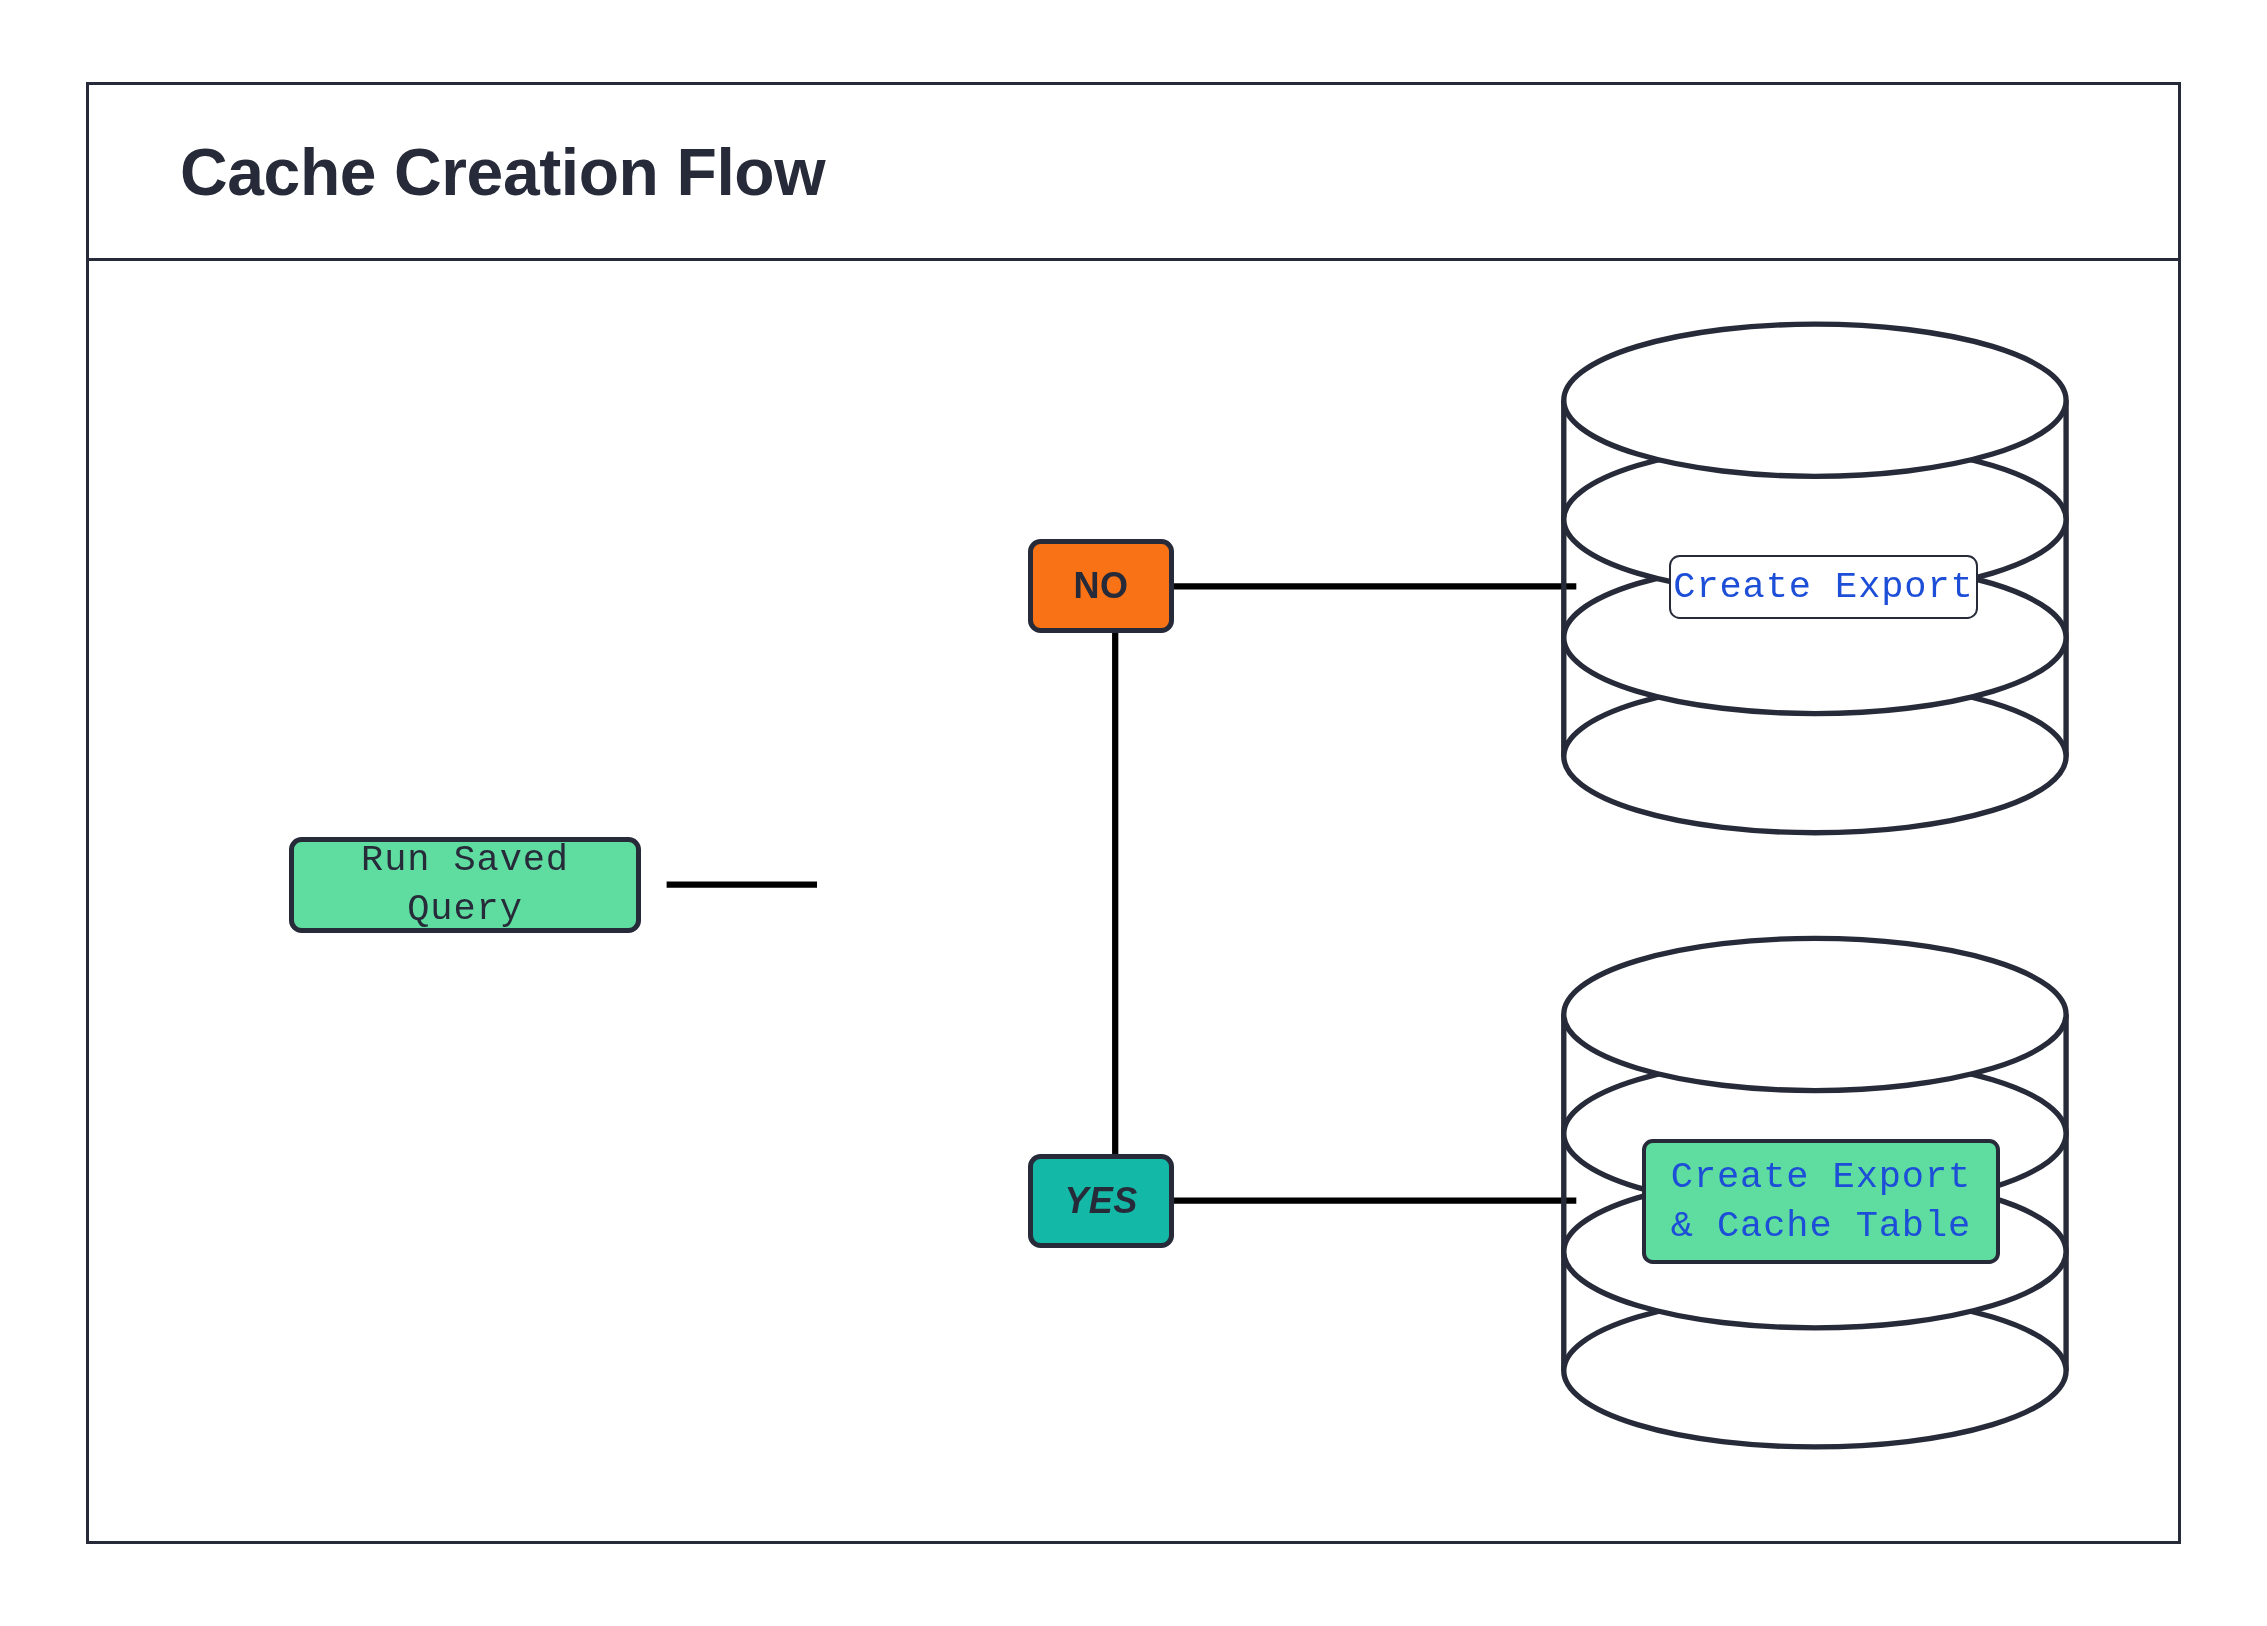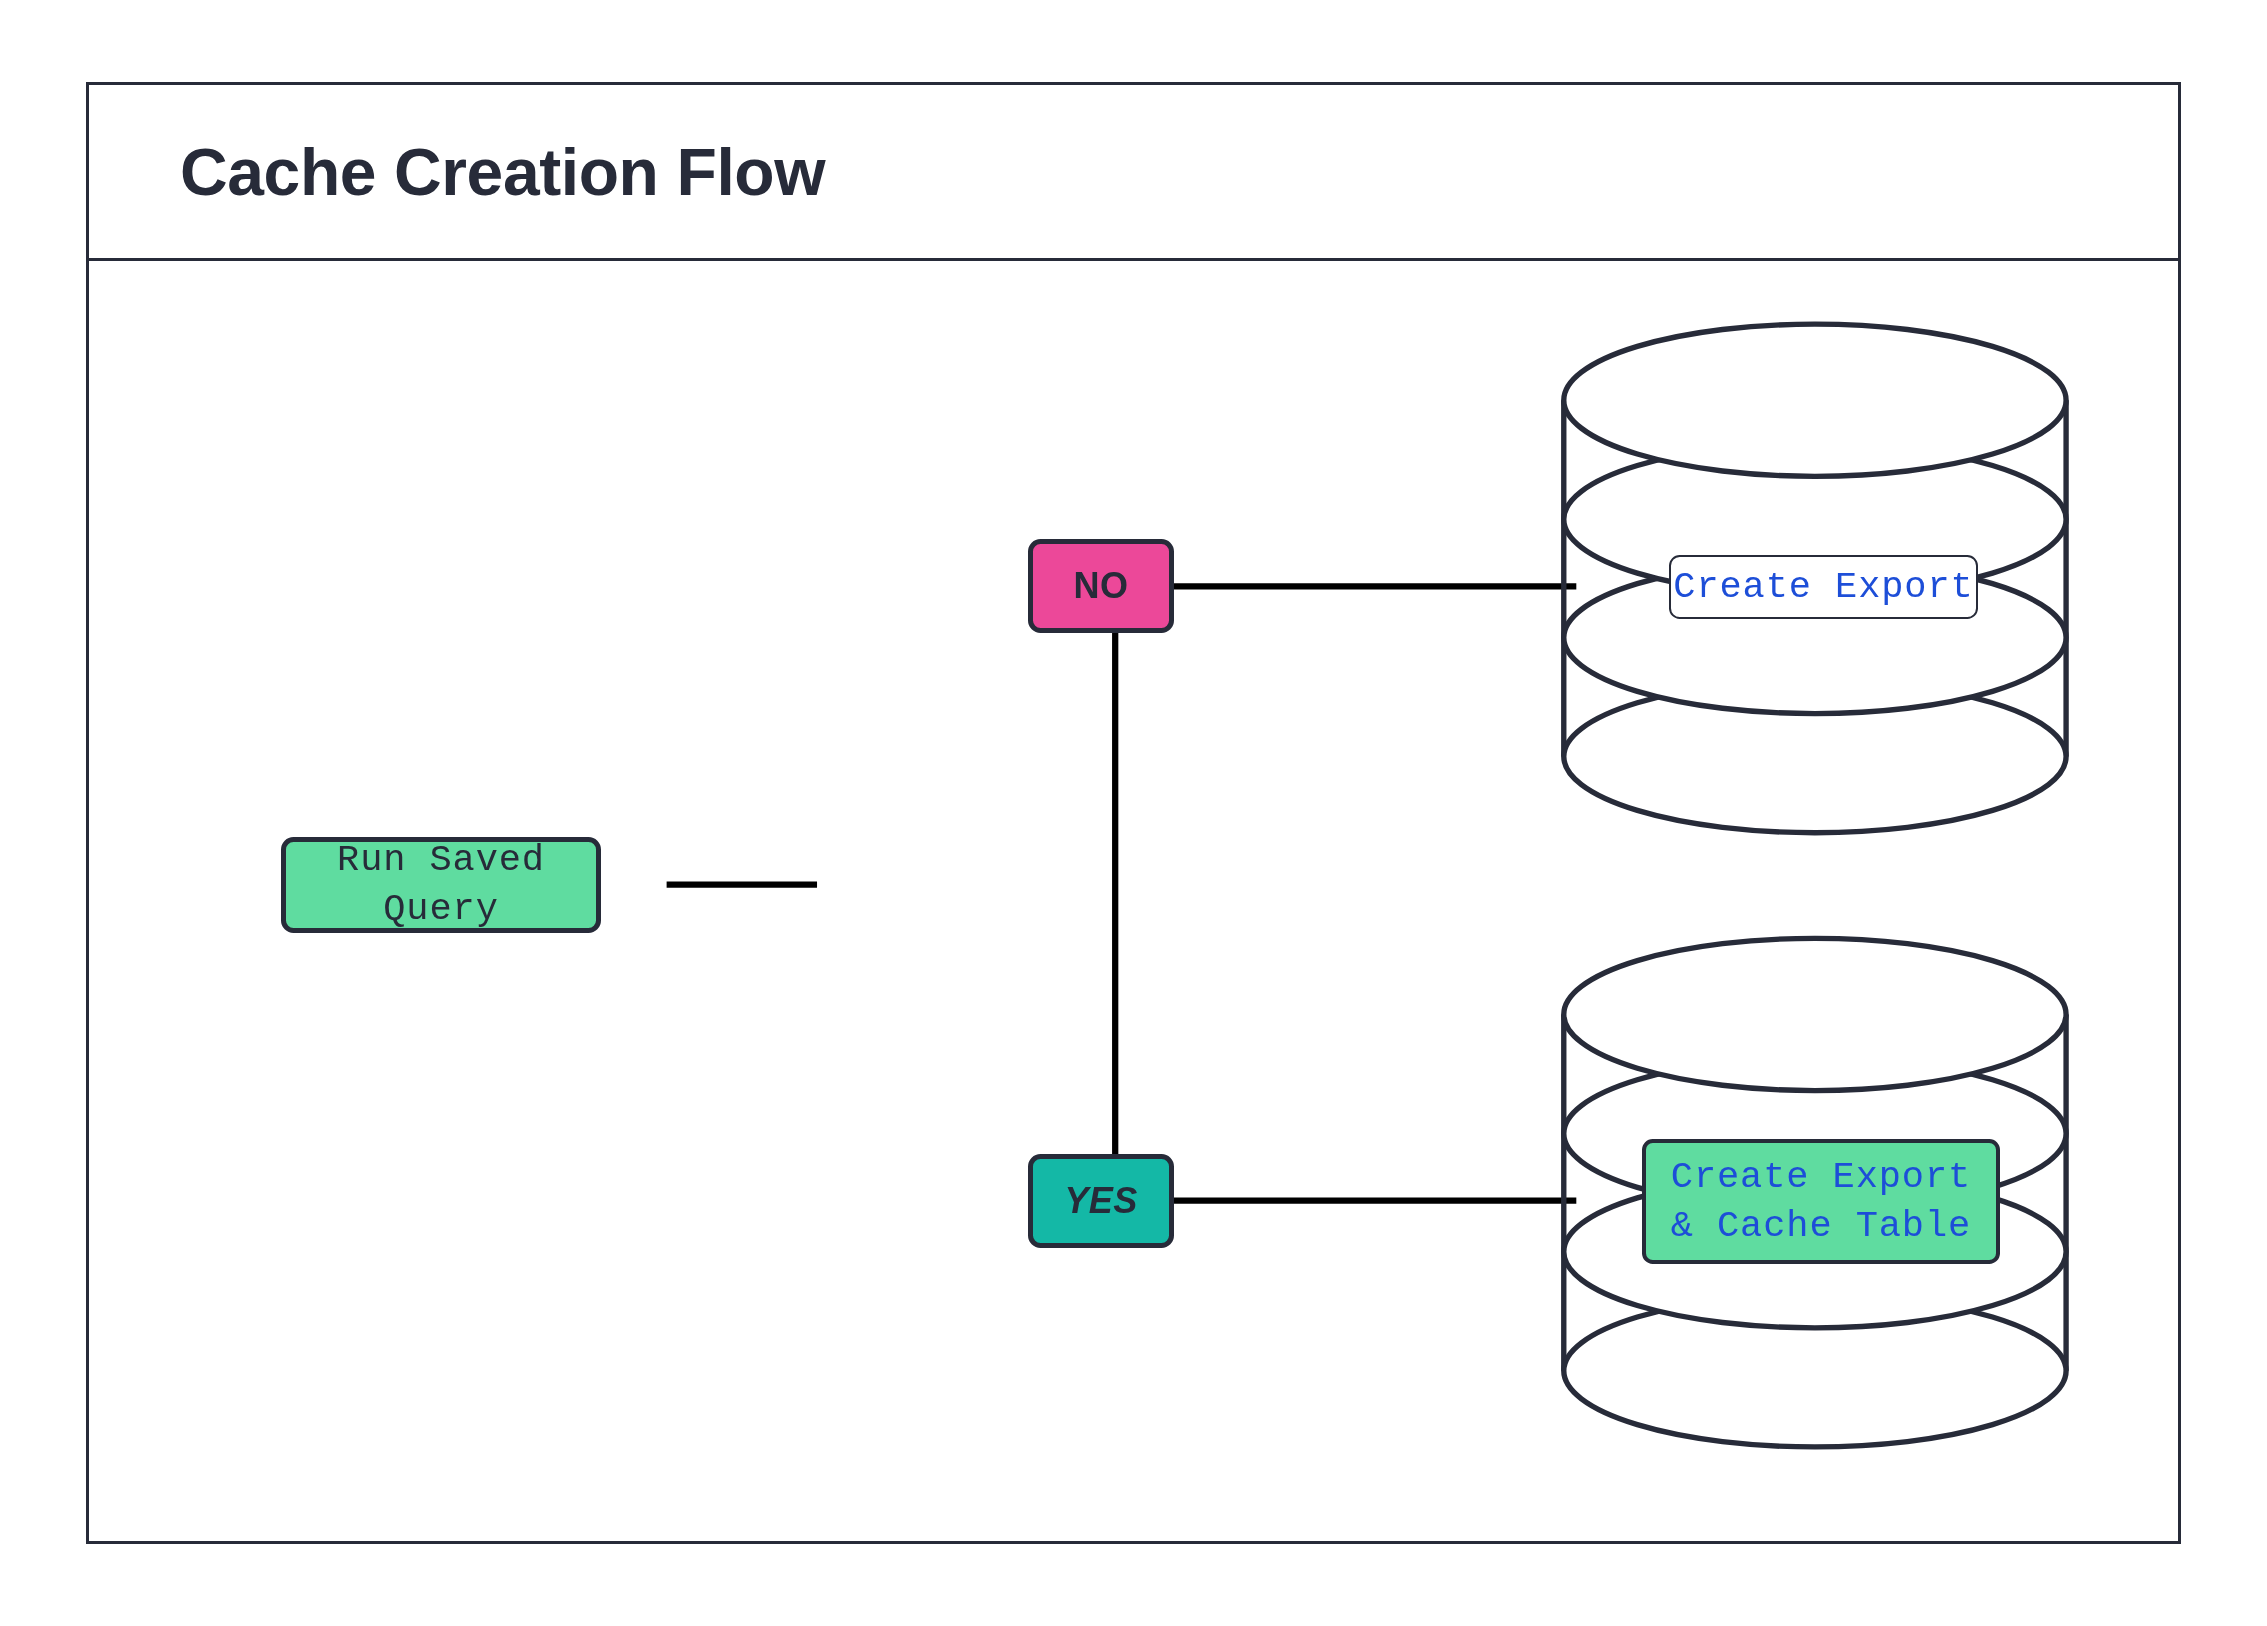--- a/index.html
+++ b/index.html
@@ -90,21 +90,21 @@
   .node-decision {
     background: #282c3a;
     border: 0;
     border-radius: 12.5px;
     color: #e6e8ec;
     font-size: 37px;
     letter-spacing: 0.9px;
   }
 
   .node-edgelabel {
-    background: #ec4899;
+    background: #f97316;
     border: 5.4px solid #272b39;
     border-radius: 12.5px;
     color: #272b39;
     font-size: 36px;
     font-weight: bold;
     letter-spacing: 0.4px;
     font-family: "Liberation Sans", sans-serif;
   }
   .node-edgelabel.is-yes {
     background: #14b8a6;
@@ -162,21 +162,21 @@
     <g stroke="#272b39" stroke-width="6" fill="#ffffff">
       <line x1="1746" y1="1133" x2="1746" y2="1531"></line>
       <line x1="2307" y1="1133" x2="2307" y2="1531"></line>
       <ellipse cx="2026.5" cy="1531" rx="280.5" ry="85"></ellipse>
       <ellipse cx="2026.5" cy="1398" rx="280.5" ry="85"></ellipse>
       <ellipse cx="2026.5" cy="1266" rx="280.5" ry="85"></ellipse>
       <ellipse cx="2026.5" cy="1133" rx="280.5" ry="85"></ellipse>
     </g>
   </svg>
 
-  <div class="node node-process" style="left:281px; top:837px; width:320px; height:96px;">Run Saved Query</div>
+  <div class="node node-process" style="left:289px; top:837px; width:352px; height:96px;">Run Saved Query</div>
 
 
   <div class="node node-edgelabel" style="left:1028px; top:539px; width:146px; height:94px;">NO</div>
 
   <div class="node node-edgelabel is-yes" style="left:1028px; top:1154px; width:146px; height:94px;">YES</div>
 
   <div class="node node-dblabel" style="left:1669px; top:555px; width:309px; height:64px;">Create Export</div>
 
   <div class="node node-dblabel is-green" style="left:1642px; top:1139px; width:358px; height:125px;">Create Export
 &amp; Cache Table</div>

